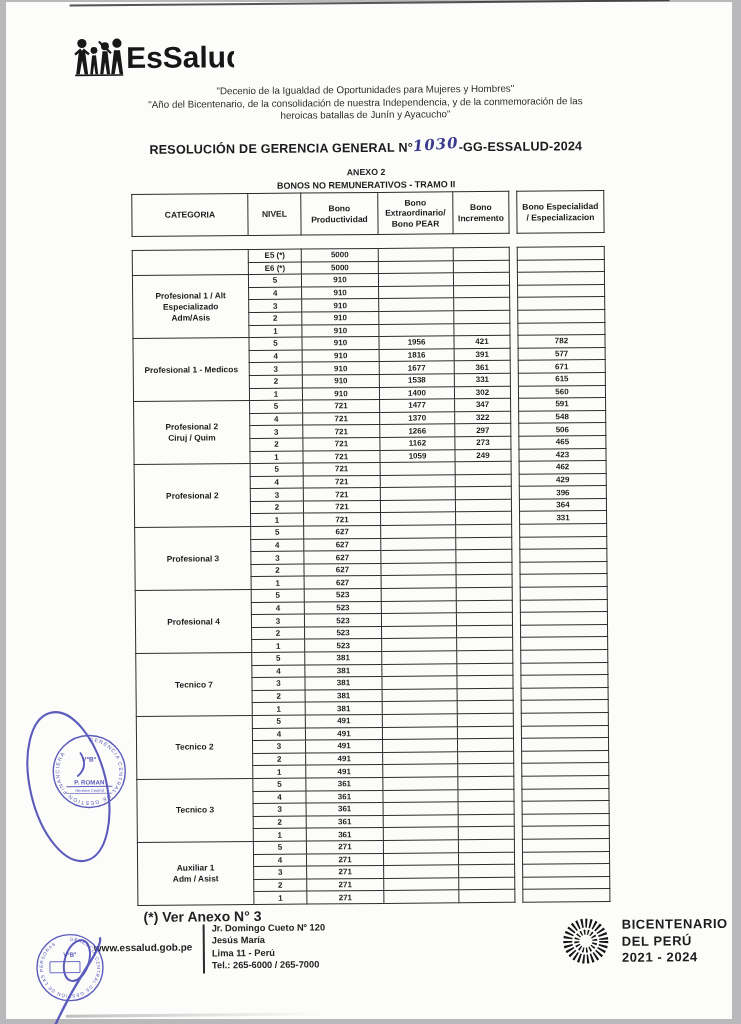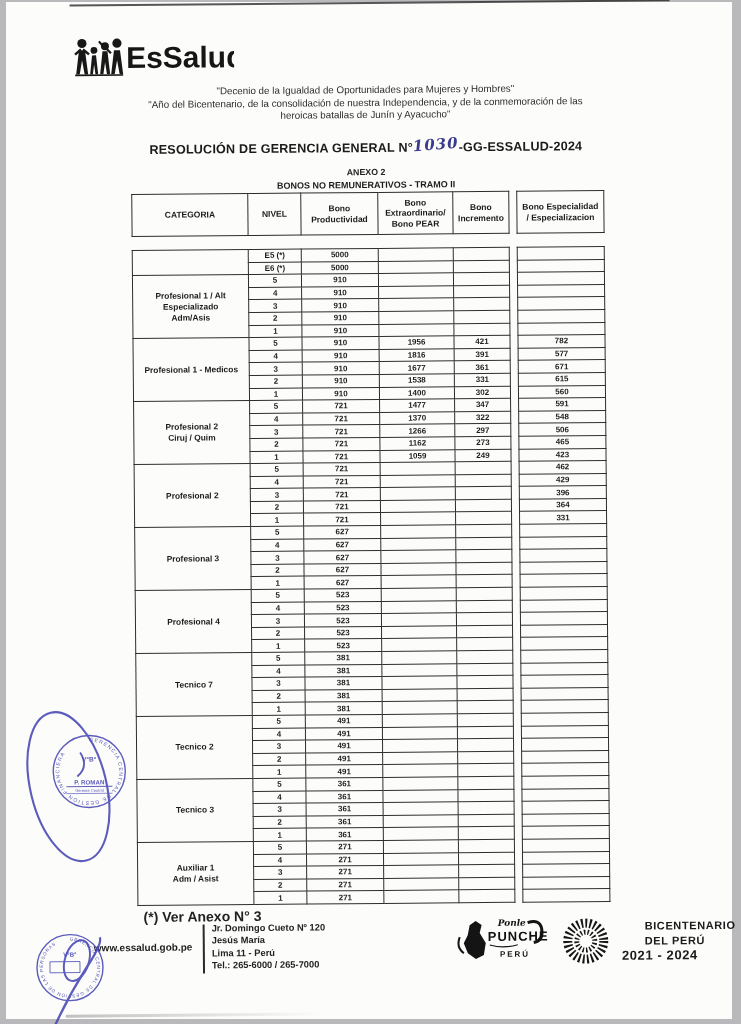--- a/index.html
+++ b/index.html
@@ -54,21 +54,21 @@
 
   .footnote{position:absolute;top:905px;left:134px;font-weight:bold;font-size:14px;color:#222;}
 
   .footer-web{position:absolute;top:938px;left:84px;font-weight:bold;font-size:10px;color:#1f1f1f;}
   .footer-divider{position:absolute;top:921px;left:193px;width:1.8px;height:49px;background:#2a2a2a;}
   .footer-address{position:absolute;top:919px;left:202px;font-weight:bold;font-size:9.3px;
     line-height:1.32;color:#222;}
 
   .logo-punche{position:absolute;top:912px;left:446px;}
   .logo-bicent{position:absolute;top:913px;left:548px;display:flex;align-items:center;gap:8px;}
-  .bicent-text{font-weight:bold;color:#1b1b1b;font-size:11px;line-height:1.3;letter-spacing:.6px;margin-left:23px;}
+  .bicent-text{font-weight:bold;color:#1b1b1b;font-size:13px;line-height:1.3;letter-spacing:.6px;}
   .bicent-years{font-weight:bold;font-size:13px;letter-spacing:.6px;color:#1b1b1b;}
 
   .stamps{position:absolute;left:0;top:690px;}
   .punche-text{font-weight:bold;}
 </style>
 </head>
 <body>
 
 <div class="sheet">
   <div class="content">
@@ -585,31 +585,20 @@
 
     <div class="footer-web">www.essalud.gob.pe</div>
     <div class="footer-divider"></div>
     <div class="footer-address">
       <div>Jr. Domingo Cueto Nº 120</div>
       <div>Jesús María</div>
       <div>Lima 11 - Perú</div>
       <div>Tel.: 265-6000 / 265-7000</div>
     </div>
 
-    <div class="logo-punche">
-      <svg width="96" height="58" viewBox="0 0 96 58">
-        <path fill="#141414" d="M14,12 L20,8 L26,12 L24,20 L30,30 L28,42 L20,46 L12,40 L8,30 L12,22 Z"></path>
-        <path d="M4,24 Q0,34 8,40" stroke="#141414" stroke-width="2" fill="none"></path>
-        <path d="M72,10 Q84,6 86,16 Q88,28 78,30" stroke="#141414" stroke-width="3" fill="none"></path>
-        <text x="42" y="13" font-size="9" font-style="italic" font-weight="bold" font-family="DejaVu Serif, serif" fill="#141414" class="punche-text">Ponle</text>
-        <text x="32" y="28" font-size="13" font-weight="bold" letter-spacing="1" font-family="Liberation Sans, sans-serif" fill="#111">PUNCHE</text>
-        <path d="M34,32 q14,4 28,0" stroke="#141414" stroke-width="1.2" fill="none"></path>
-        <text x="44" y="44" font-size="8" font-weight="bold" letter-spacing="2" font-family="Liberation Sans, sans-serif" fill="#141414">PERÚ</text>
-      </svg>
-    </div>
 
     <div class="logo-bicent">
       <svg width="56" height="56" viewBox="0 0 56 56">
         <g transform="translate(28,28)">
           <circle r="18" fill="none" stroke="#161616" stroke-width="9" stroke-dasharray="1.9 2.3"></circle>
           <circle r="9" fill="none" stroke="#161616" stroke-width="5" stroke-dasharray="1.5 2" transform="rotate(12)"></circle>
         </g>
       </svg>
       <div>
         <div class="bicent-text">BICENTENARIO</div>

